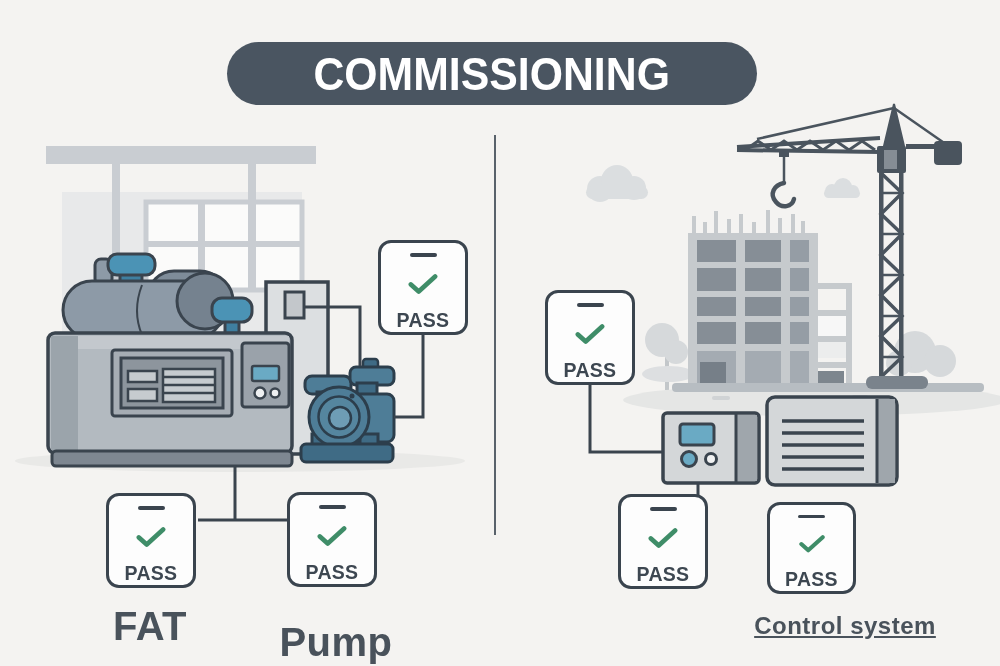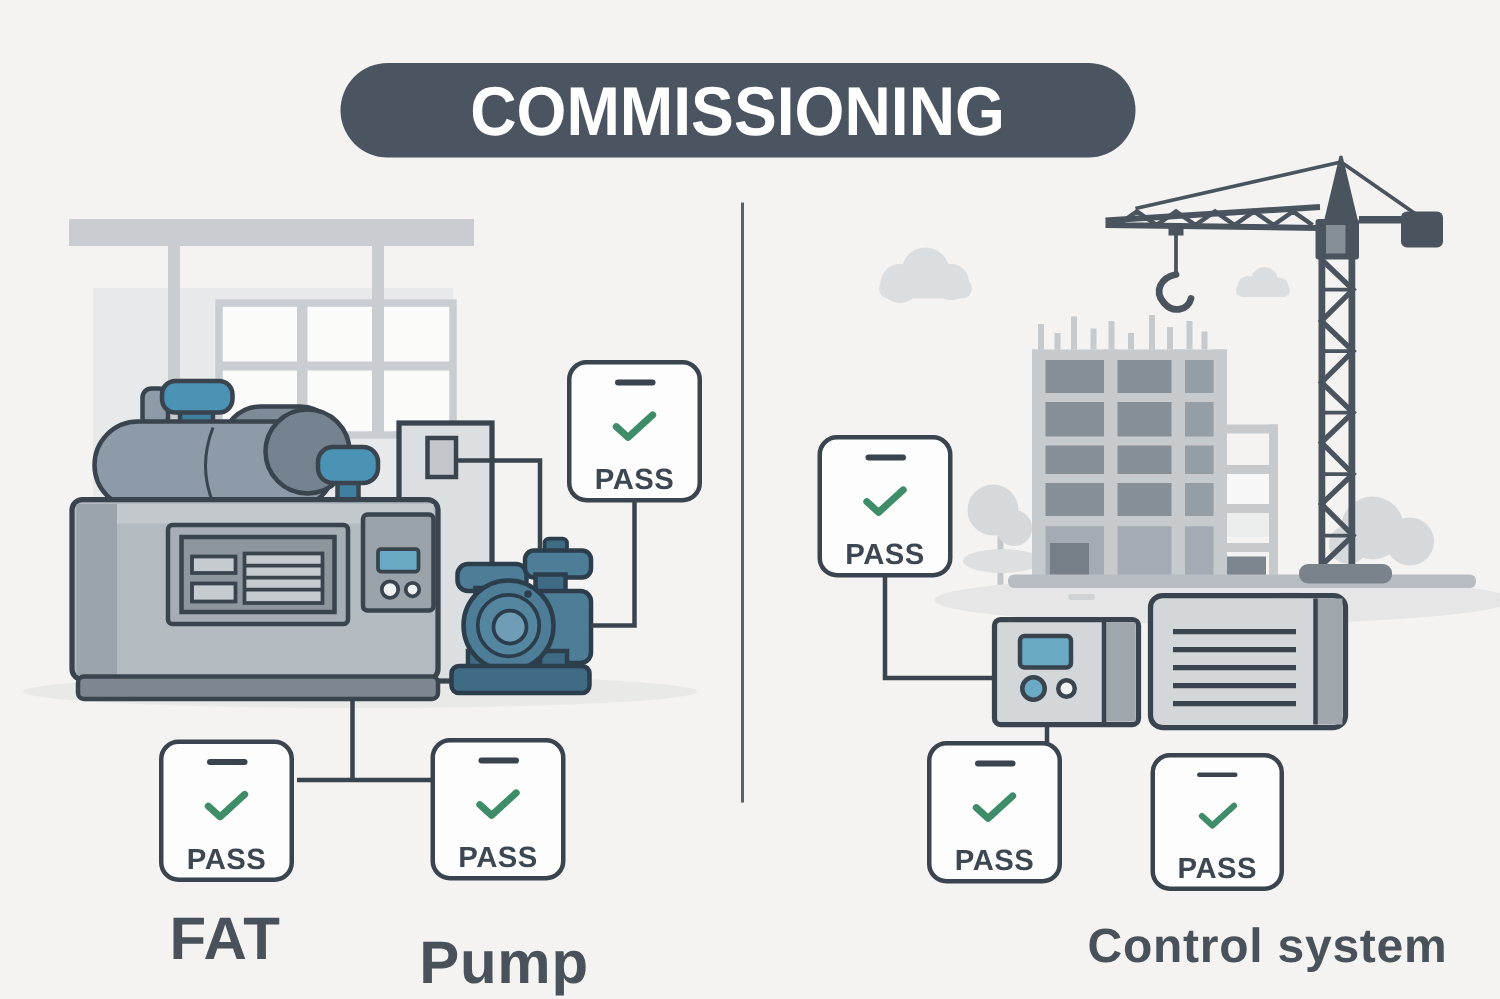--- a/index.html
+++ b/index.html
@@ -27,21 +27,21 @@
     width:27px; height:5px; background:#3a444e; border-radius:2.5px; margin-top:10px;
   }
   .pass-badge .check{ margin-top:0px; }
   .pass-badge .pass-text{
     font-weight:bold; font-size:19.5px; letter-spacing:0.3px; color:#3d4751; margin-top:-1px;
   }
   .scene-label{
     position:absolute; transform:translateX(-50%);
     font-weight:bold; color:#49525b; font-size:40px; letter-spacing:0.5px; white-space:nowrap;
   }
-  .scene-label.small{ font-size:32px; }
+  .scene-label.small{ font-size:24px;text-decoration:underline; }
 </style>
 </head>
 <body>
 
 <div class="stage">
 
   <svg class="scene-svg" width="1000" height="666" viewBox="0 0 1000 666">
 
     <g>
 

